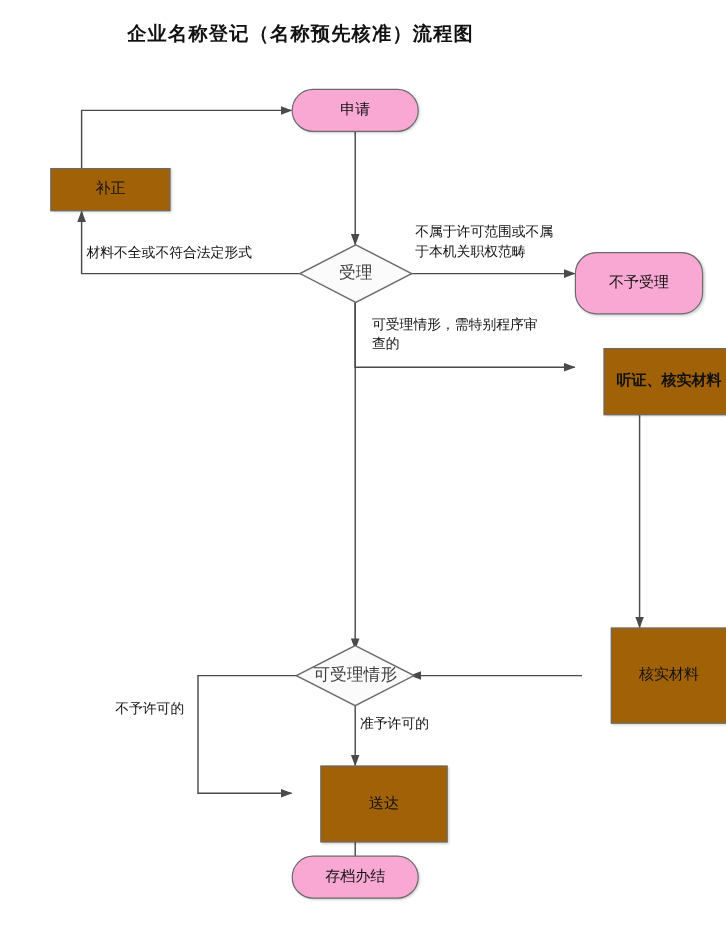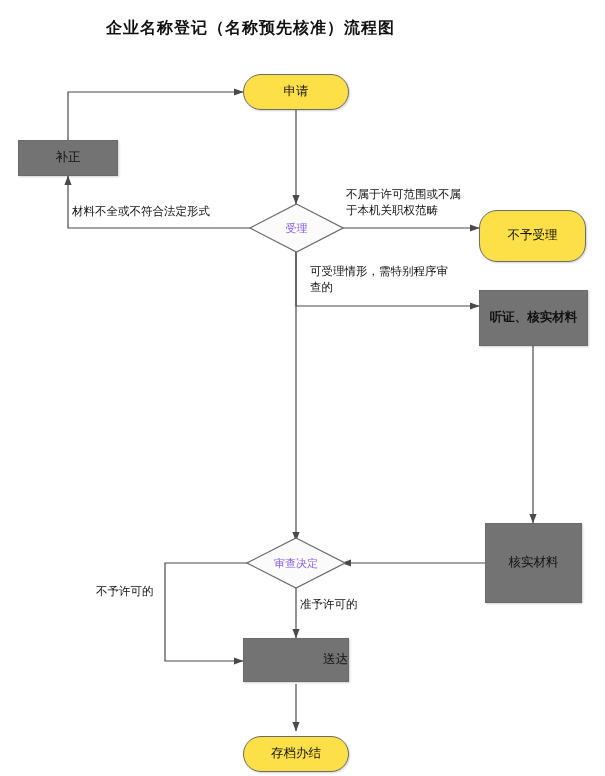--- a/index.html
+++ b/index.html
@@ -38,48 +38,49 @@
     display: flex;
     align-items: center;
     justify-content: center;
     font-size: 12.5px;
     color: #111;
     text-align: center;
     line-height: 1.25;
   }
   .rect {
     border: 1px solid #6b6b6b;
-    background: #737373;
+    background: #a16207;
     box-shadow: 1px 1px 2px rgba(0,0,0,0.18);
+    margin-left: 24px;
   }
   .stadium {
     border: 1px solid #6b6b6b;
-    background: #fde047;
+    background: #f9a8d4;
     border-radius: 18px;
     box-shadow: 1px 1px 2px rgba(0,0,0,0.18);
   }
   .diamond-wrap {
     position: absolute;
   }
   .diamond-shape {
     position: absolute;
     left: 0; top: 0;
     width: 100%;
     height: 100%;
   }
   .diamond-label {
     position: absolute;
     left: 0; top: 0;
     width: 100%;
     height: 100%;
     display: flex;
     align-items: center;
     justify-content: center;
-    font-size: 11px;
-    color: #8b5cf6;
+    font-size: 14px;
+    color: #404040;
   }
   .edge-label {
     position: absolute;
     font-size: 11.5px;
     color: #111;
     line-height: 1.35;
     text-align: left;
     white-space: pre-line;
   }
 </style>
@@ -144,28 +145,28 @@
 </div>
 
 <div class="node rect" style="left:485px; top:523px; width:97px; height:80px;">
   <span>核实材料</span>
 </div>
 
 <div class="diamond-wrap" style="left:246px; top:537px; width:100px; height:52px;">
   <svg class="diamond-shape" viewBox="0 0 100 52" preserveAspectRatio="none">
     <polygon points="50,1 99,26 50,51 1,26" fill="#fbfbfb" stroke="#6b6b6b" stroke-width="1.2"></polygon>
   </svg>
-  <div class="diamond-label">审查决定</div>
+  <div class="diamond-label">可受理情形</div>
 </div>
 
-<div class="node rect" style="left:243px; top:638px; width:106px; height:44px;justify-content:flex-end;">
+<div class="node rect" style="left:243px; top:638px; width:106px; height:64px;">
   <span>送达</span>
 </div>
 
-<div class="node stadium" style="left:243px; top:736px; width:106px; height:36px;">
+<div class="node stadium" style="left:243px; top:713px; width:106px; height:36px;">
   <span>存档办结</span>
 </div>
 
 <div class="edge-label" style="left:72px; top:204px; width:185px;">材料不全或不符合法定形式</div>
 
 <div class="edge-label" style="left:346px; top:187px; width:140px;">不属于许可范围或不属
 于本机关职权范畴</div>
 
 <div class="edge-label" style="left:310px; top:264px; width:145px;">可受理情形，需特别程序审
 查的</div>

